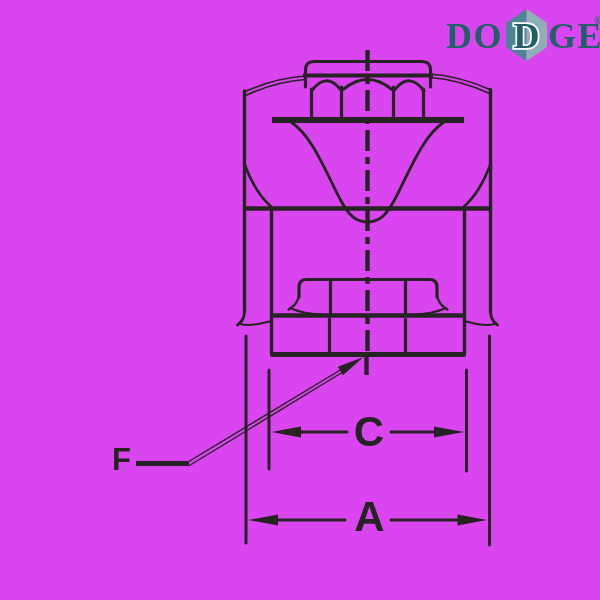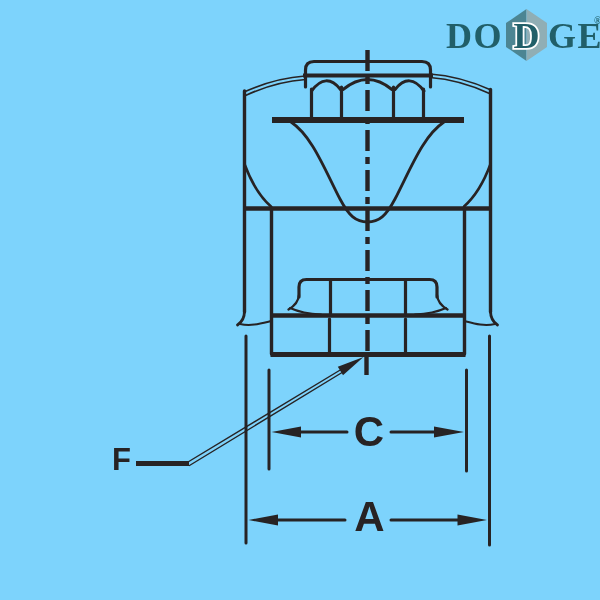--- a/index.html
+++ b/index.html
@@ -1,16 +1,16 @@
 <!DOCTYPE html>
 <html><head>
 <meta charset="utf-8">
 <style>
   html,body{margin:0;padding:0;background:#ffffff;}
-  .stage{position:relative;width:600px;height:600px;background:#7dd3fc;overflow:hidden;
+  .stage{position:relative;width:600px;height:600px;background:#d946ef;overflow:hidden;
          font-family:"Liberation Sans",sans-serif;}
   svg{position:absolute;left:0;top:0;}
   
   .ln{stroke:#272324;fill:none;stroke-linecap:round;}
   .bar{stroke:#272324;fill:none;stroke-linecap:butt;}
   .thin{stroke:#272324;fill:none;stroke-width:1.7;stroke-linecap:round;}
   .filldark{fill:#272324;stroke:none;}
   .dimtxt{font-family:"Liberation Sans",sans-serif;font-weight:700;fill:#272324;}
   .logo-word{font-family:"Liberation Serif",serif;font-weight:700;letter-spacing:1.5px;}
   .logo-mid{font-family:"Liberation Serif",serif;font-weight:700;paint-order:stroke;

